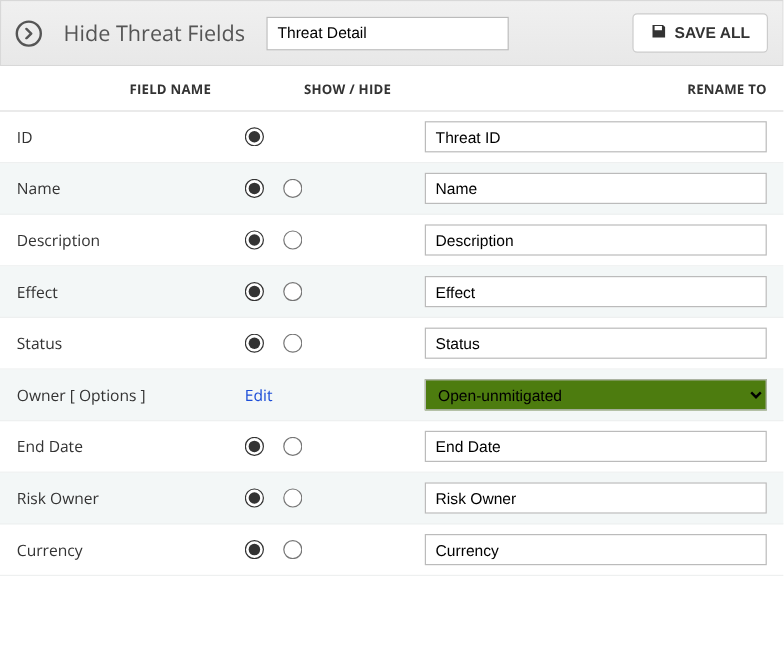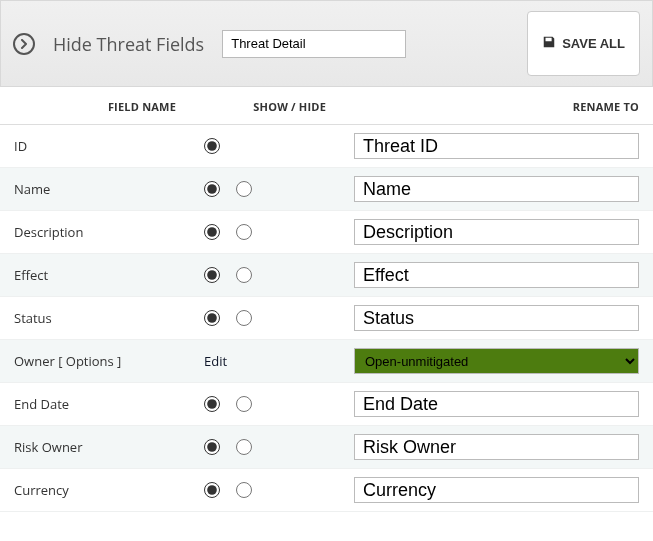--- a/index.html
+++ b/index.html
@@ -29,33 +29,33 @@
       cursor: pointer;
       flex-shrink: 0;
     }
     .collapse-icon svg { width: 10px; height: 10px; }
     .header-title {
       font-size: 18px;
       color: #555;
       font-weight: 400;
     }
     .header-input {
-      width: 184px;
+      width: 202px;
       height: 28px;
       padding: 3px 8px;
       border: 1px solid #bbb;
       font-size: 13px;
       background: #fff;
     }
     .spacer { flex: 1; }
     .save-btn {
       background: #fff;
       border: 1px solid #ccc;
       border-radius: 4px;
-      padding: 23px 14px;
+      padding: 7px 14px;
       font-weight: 700;
       font-size: 13px;
       color: #333;
       cursor: pointer;
       display: flex;
       align-items: center;
       gap: 6px;
     }
     .save-btn svg { width: 14px; height: 14px; }
 
@@ -90,30 +90,30 @@
       gap: 16px;
       align-items: center;
     }
     .radio {
       width: 16px;
       height: 16px;
       cursor: pointer;
       accent-color: #333;
     }
     .edit-link {
-      color: #0f172a;
+      color: #1d4ed8;
       cursor: pointer;
       font-size: 13px;
     }
     .rename-input {
       width: 100%;
       height: 26px;
       padding: 3px 8px;
       border: 1px solid #bbb;
-      font-size: 18px;
+      font-size: 13px;
       background: #fff;
     }
     .rename-select {
       width: 100%;
       height: 26px;
       padding: 2px 6px;
       border: 1px solid #bbb;
       font-size: 13px;
       background: #4d7c0f;
     }

